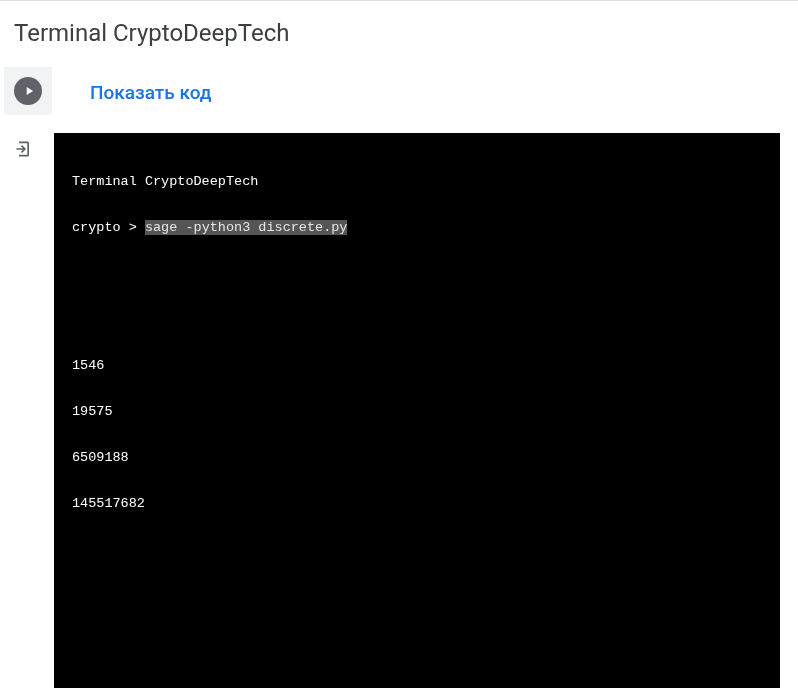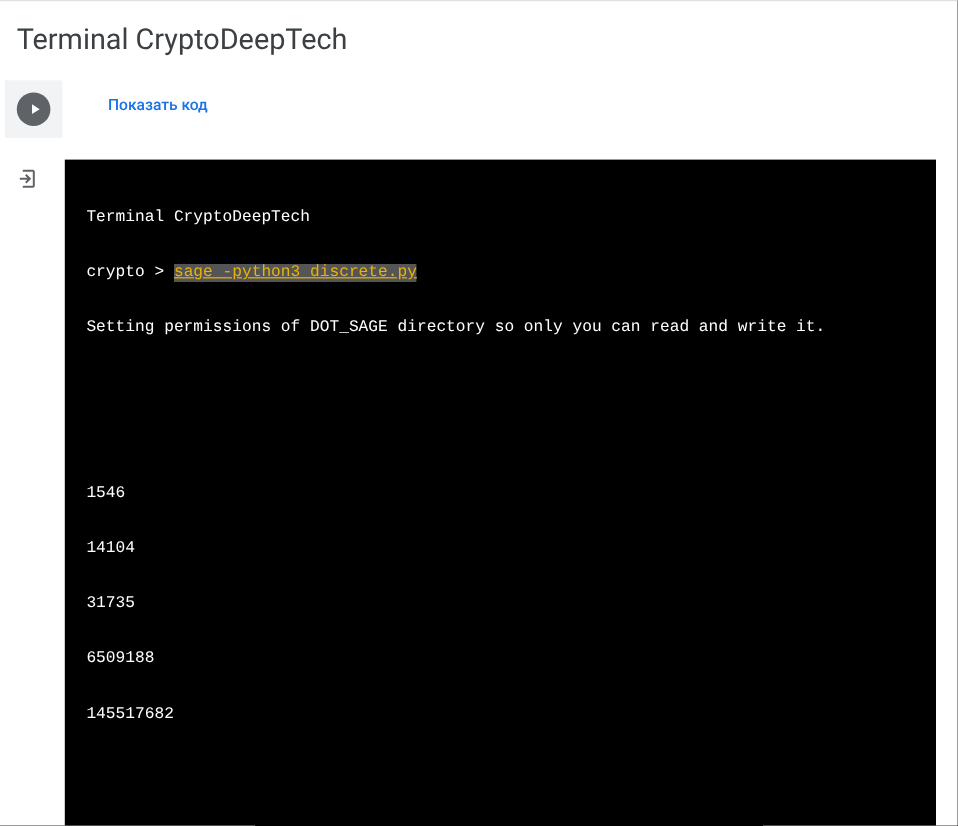--- a/index.html
+++ b/index.html
@@ -45,21 +45,21 @@
       cursor: pointer;
     }
     .execute-btn svg {
       width: 14px;
       height: 14px;
       fill: #fff;
       margin-left: 2px;
     }
     .show-code-link {
       color: #1a73e8;
-      font-size: 13px;
+      font-size: 19px;
       font-weight: 500;
       padding: 14px 0 0 38px;
       cursor: pointer;
     }
     .output-row {
       display: flex;
       align-items: flex-start;
       margin-top: 18px;
     }
     .output-gutter {
@@ -86,22 +86,21 @@
       overflow-x: auto;
     }
     .term-line {
       display: block;
     }
     .term-blank {
       height: 23px;
     }
     .sel-highlight {
       background: #555;
-      color: #eab308;
-      text-decoration: underline;
+      color: #e5e5e5;
     }
   </style>
 </head>
 <body>
 
 <div class="page-title">Terminal CryptoDeepTech</div>
 
 <div class="cell-row">
   <div class="execute-btn-wrap">
     <div class="execute-btn">
@@ -116,26 +115,24 @@
 <div class="output-row">
   <div class="output-gutter">
     <svg class="exit-icon" viewBox="0 0 24 24">
       <path fill="none" stroke="#5f6368" stroke-width="2" d="M17 4 L17 20 M17 20 L6 20 M17 4 L6 4"></path>
       <path fill="none" stroke="#5f6368" stroke-width="2" d="M3 12 L13 12 M9 8 L13 12 L9 16"></path>
     </svg>
   </div>
   <div class="terminal">
 <span class="term-line">Terminal CryptoDeepTech</span>
 <span class="term-line"><span>crypto &gt; </span><span class="sel-highlight">sage -python3 discrete.py</span></span>
-<span class="term-line">Setting permissions of DOT_SAGE directory so only you can read and write it.</span>
 <div class="term-blank"></div>
 <div class="term-blank"></div>
 <span class="term-line">1546</span>
-<span class="term-line">14104</span>
-<span class="term-line">31735</span>
+<span class="term-line">19575</span>
 <span class="term-line">6509188</span>
 <span class="term-line">145517682</span>
 
 
 
 
 
 
 
 

